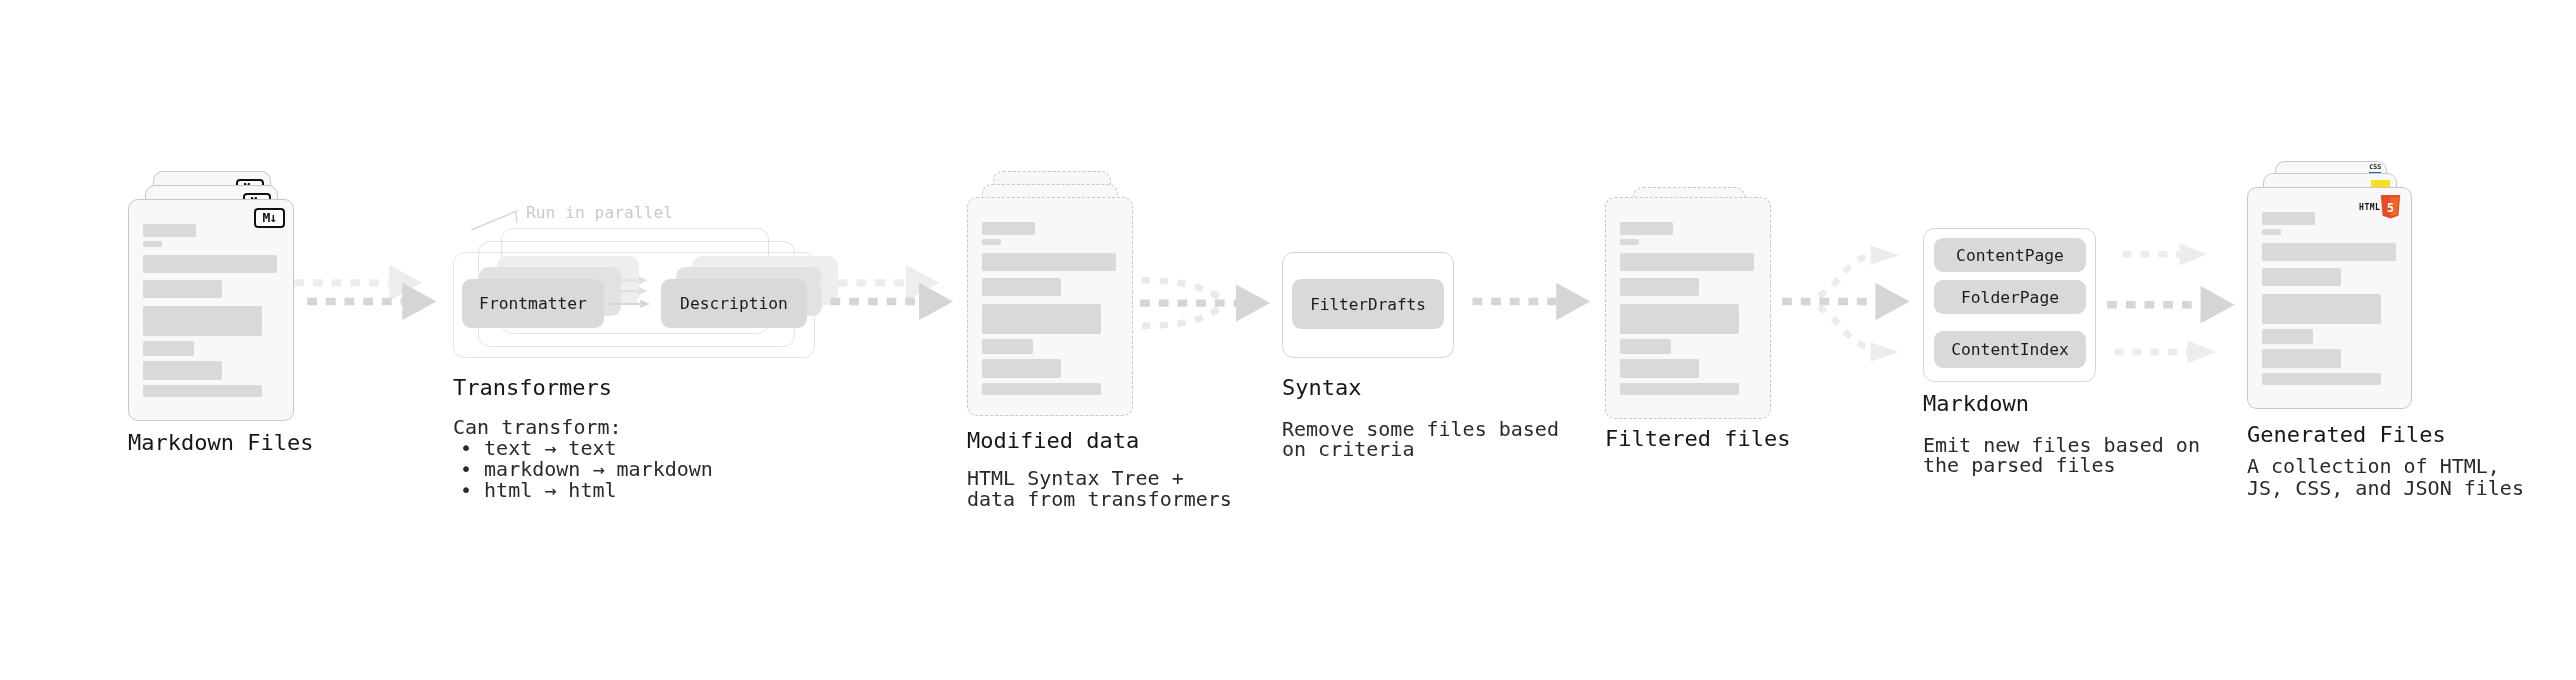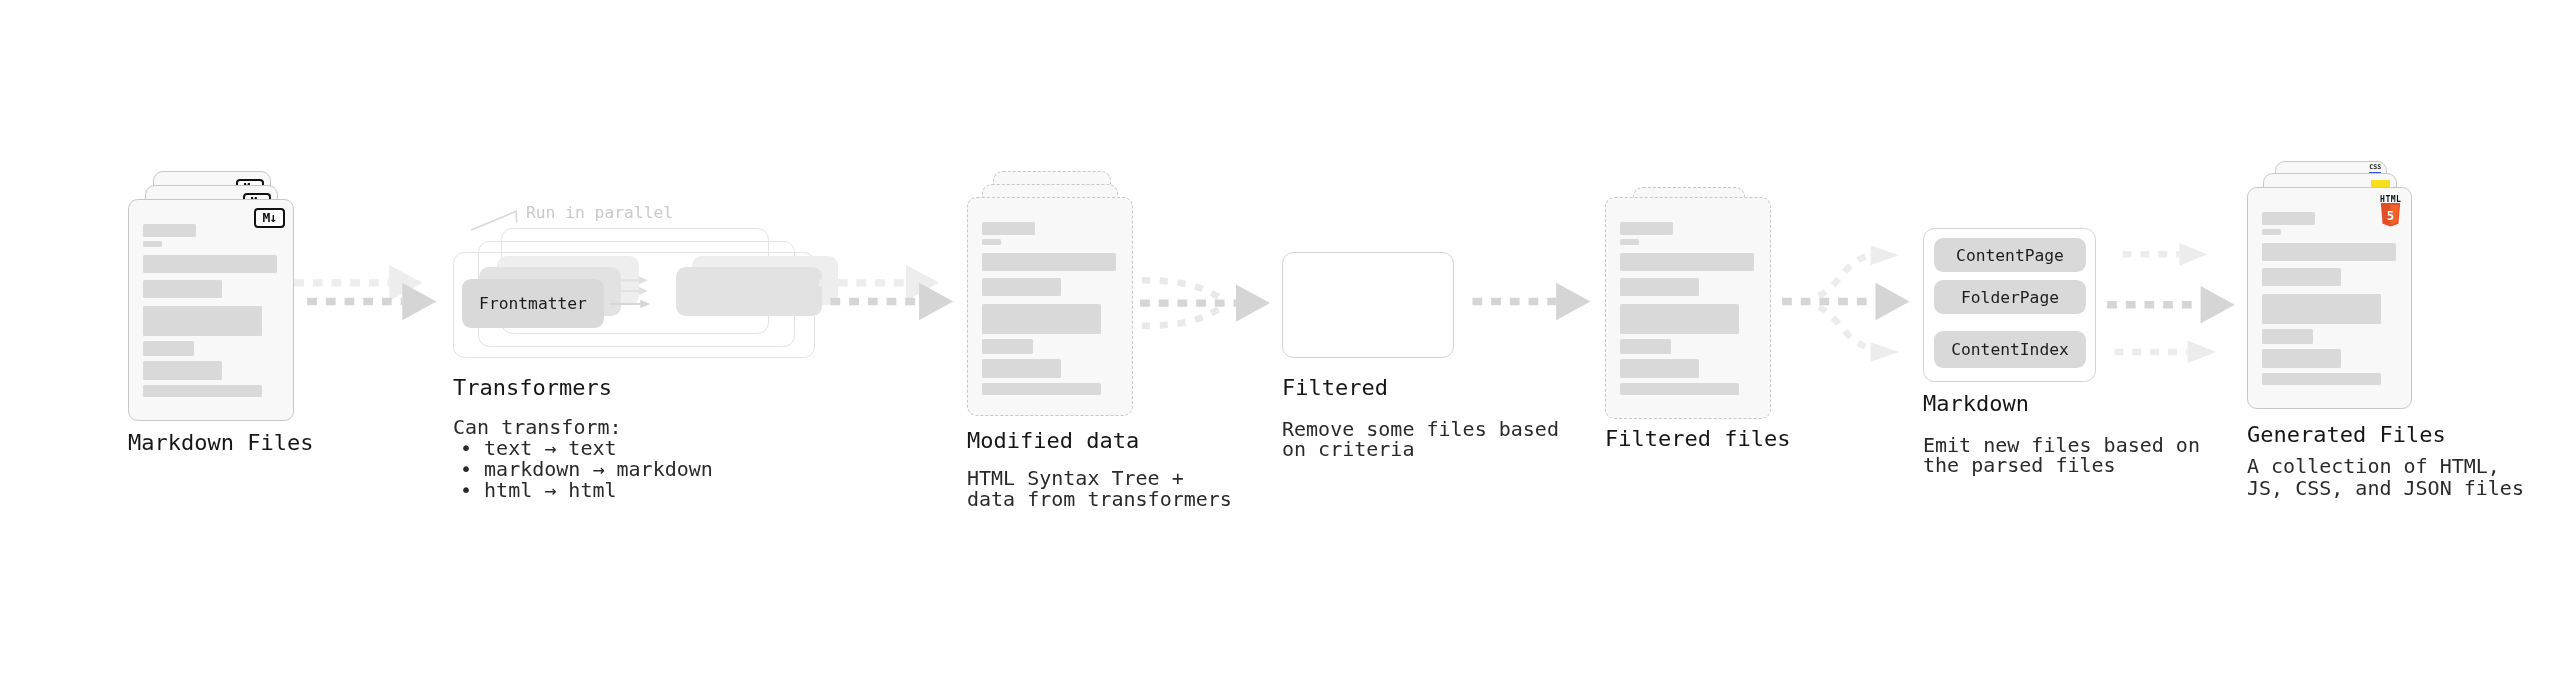--- a/index.html
+++ b/index.html
@@ -22,21 +22,21 @@
         color:var(--box-text);font-size:16.3px;box-sizing:border-box;}
   .ghost{position:absolute;border-radius:9.8px;}
   
   .h{position:absolute;font-size:22px;color:var(--heading-text);white-space:pre;}
   .d{position:absolute;font-size:20px;color:var(--desc-text);white-space:pre;}
   .callout{position:absolute;font-size:16.3px;color:var(--callout-text);white-space:pre;}
   
   .js-badge{position:absolute;top:5.7px;right:6.5px;width:18.7px;height:7.3px;background:var(--js-yellow);}
   .css-badge{position:absolute;top:2.4px;right:4.9px;font-size:6.5px;font-weight:bold;color:#111;
              border-bottom:2.4px solid var(--css-blue);line-height:7.3px;padding-bottom:0.8px;}
-  .html5-badge{position:absolute;top:6.5px;right:9.8px;display:flex;flex-direction:column;align-items:center;}
+  .html5-badge{position:absolute;top:6.5px;right:9.8px;display:flex;flex-direction:row;align-items:center;}
   .html5-badge .word{font-size:8.1px;font-weight:bold;color:#111;line-height:8.1px;letter-spacing:0.4px;}
   svg.overlay{position:absolute;left:0;top:0;pointer-events:none;z-index:5;}
   .z1{z-index:1}.z2{z-index:2}.z3{z-index:3}.z4{z-index:4}.z6{z-index:6}
 </style>
 </head>
 <body>
 
 <div class="stage">
 
   <div class="doc z1" style="left:153px;top:171px;width:118px;height:203px">
@@ -63,20 +63,21 @@
   <div class="frame lite z1" style="left:501px;top:228px;width:268px;height:106px"></div>
   <div class="frame lite z1" style="left:478px;top:241px;width:317px;height:106px"></div>
   <div class="frame lite z2" style="left:453px;top:252px;width:362px;height:106px"></div>
 
   <div class="ghost z2" style="left:497px;top:256px;width:142px;height:49px;background:var(--ghost-light)"></div>
   <div class="ghost z3" style="left:479px;top:267px;width:142px;height:49px;background:var(--ghost-mid)"></div>
   <div class="pill z4" style="left:462px;top:279px;width:142px;height:49px">Frontmatter</div>
 
   <div class="ghost z2" style="left:692px;top:256px;width:146px;height:49px;background:var(--ghost-light)"></div>
   <div class="ghost z3" style="left:676px;top:267px;width:146px;height:49px;background:var(--ghost-mid)"></div>
+  <div class="pill z4" style="left:661px;top:279px;width:146px;height:49px">Description</div>
 
   <div class="callout z6" style="left:526px;top:203px">Run in parallel</div>
 
   <div class="h z6" style="left:453px;top:375px">Transformers</div>
   <div class="d z6" style="left:453px;top:415px">Can transform:</div>
   <div class="d z6" style="left:460px;top:436px">• text → text</div>
   <div class="d z6" style="left:460px;top:457px">• markdown → markdown</div>
   <div class="d z6" style="left:460px;top:478px">• html → html</div>
 
   <div class="doc dashed z1" style="left:993px;top:171px;width:118px;height:203px"></div>
@@ -91,21 +92,22 @@
         <div class="bar" style="top: 141px; left: 14px; width: 51px; height: 14.6px;"></div>
         <div class="bar" style="top: 161px; left: 14px; width: 79px; height: 18.7px;"></div>
         <div class="bar" style="top: 185px; left: 14px; width: 119px; height: 12.2px;"></div>
       </div>
   </div>
   <div class="h z6" style="left:967px;top:428px">Modified data</div>
   <div class="d z6" style="left:967px;top:466px">HTML Syntax Tree +</div>
   <div class="d z6" style="left:967px;top:487px">data from transformers</div>
 
   <div class="frame z2" style="left:1282px;top:252px;width:172px;height:106px"></div>
-  <div class="h z6" style="left:1282px;top:375px">Filtered</div>
+  <div class="pill z4" style="left:1292px;top:279px;width:152px;height:50px;font-size:16px">FilterDrafts</div>
+  <div class="h z6" style="left:1282px;top:375px">Syntax</div>
   <div class="d z6" style="left:1282px;top:417px">Remove some files based</div>
   <div class="d z6" style="left:1282px;top:437px">on criteria</div>
 
   <div class="doc dashed z1" style="left:1633px;top:187px;width:112px;height:203px"></div>
   <div class="doc dashed z3" style="left:1605px;top:197px;width:166px;height:222px">
     <div class="doc-bars">
         <div class="bar" style="top: 24.4px; left: 14px; width: 53px; height: 12.2px;"></div>
         <div class="bar" style="top: 41px; left: 14px; width: 18.7px; height: 5.7px;"></div>
         <div class="bar" style="top: 55px; left: 14px; width: 134px; height: 18px;"></div>
         <div class="bar" style="top: 80px; left: 14px; width: 79px; height: 18px;"></div>

